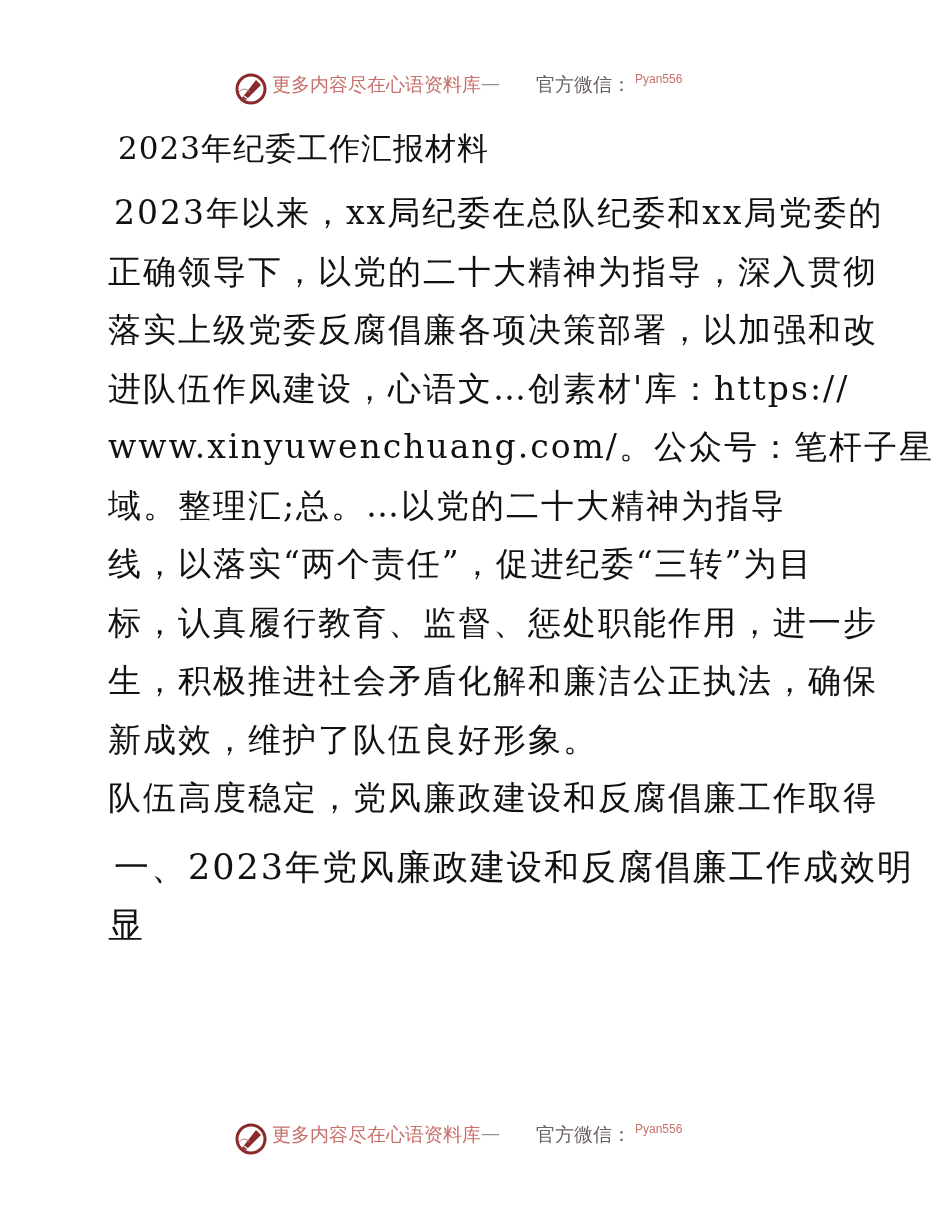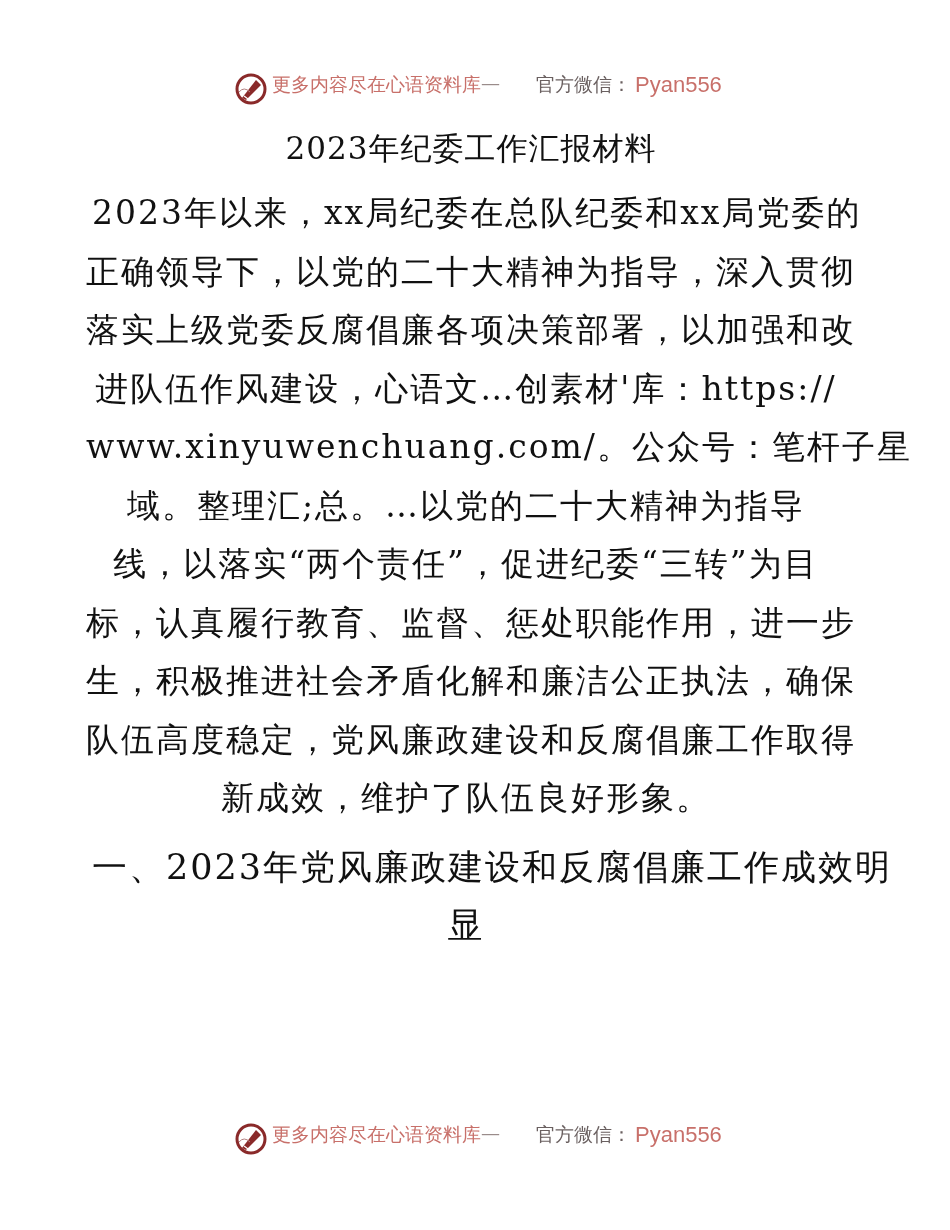--- a/index.html
+++ b/index.html
@@ -4,22 +4,22 @@
   <style>
     html, body { margin: 0; padding: 0; background: #ffffff; }
     body { width: 950px; height: 1230px; position: relative; overflow: hidden; font-family: "DejaVu Serif", "Liberation Serif", serif; color: #111111; }
     .banner { position: absolute; left: 234px; width: 480px; height: 36px; display: flex; }
     .banner.top { top: 72px; }
     .banner.bottom { top: 1122px; }
     .logo { width: 34px; height: 34px; margin-right: 4px; flex: 0 0 auto; }
     .banner-text-red { color: #c8706a; font-size: 19px; letter-spacing: 0px; font-family: "DejaVu Serif", serif; white-space: nowrap; }
     .banner-dash { color: #9a8c8a; font-size: 19px; white-space: nowrap; }
     .banner-text-gray { color: #6a6060; font-size: 19px; white-space: nowrap; font-family: "DejaVu Serif", serif; margin-left: 36px; }
-    .banner-id { color: #c8706a; font-size: 22px; font-family: "Liberation Sans", sans-serif; white-space: nowrap; margin-left: 4px; }
-    .doc { position: absolute; left: 86px; top: 122px; width: 760px; text-align: center; }
+    .banner-id { color: #c8706a; font-size: 12px; font-family: "Liberation Sans", sans-serif; white-space: nowrap; margin-left: 4px; }
+    .doc { position: absolute; left: 108px; top: 122px; width: 760px; }
     .title { font-size: 31px; line-height: 52px; margin: 0 0 10px 10px; letter-spacing: 1px; white-space: nowrap; }
     .para { font-size: 33px; line-height: 58.5px; margin: 0; letter-spacing: 2px; }
     .para .line { display: block; white-space: nowrap; }
     .heading { font-size: 35px; line-height: 58.5px; margin: 10px 0 0 0; letter-spacing: 2px; }
     .heading .line { display: block; white-space: nowrap; }
     .indent { padding-left: 6px; }
   </style>
 </head>
 <body>
 
@@ -42,22 +42,22 @@
   <p class="para">
     <span class="line indent">2023年以来，xx局纪委在总队纪委和xx局党委的</span>
     <span class="line">正确领导下，以党的二十大精神为指导，深入贯彻</span>
     <span class="line">落实上级党委反腐倡廉各项决策部署，以加强和改</span>
     <span class="line">进队伍作风建设，心语文…创素材'库：https://</span>
     <span class="line">www.xinyuwenchuang.com/。公众号：笔杆子星</span>
     <span class="line">域。整理汇;总。…以党的二十大精神为指导</span>
     <span class="line">线，以落实“两个责任”，促进纪委“三转”为目</span>
     <span class="line">标，认真履行教育、监督、惩处职能作用，进一步</span>
     <span class="line">生，积极推进社会矛盾化解和廉洁公正执法，确保</span>
+    <span class="line">新成效，维护了队伍良好形象。</span>
     <span class="line">队伍高度稳定，党风廉政建设和反腐倡廉工作取得</span>
-    <span class="line">新成效，维护了队伍良好形象。</span>
   </p>
 
   <div class="heading">
     <span class="line indent">一、2023年党风廉政建设和反腐倡廉工作成效明</span>
     <span class="line">显</span>
   </div>
 </div>
 
 <div class="banner bottom">
   <svg class="logo" viewBox="0 0 34 34">

